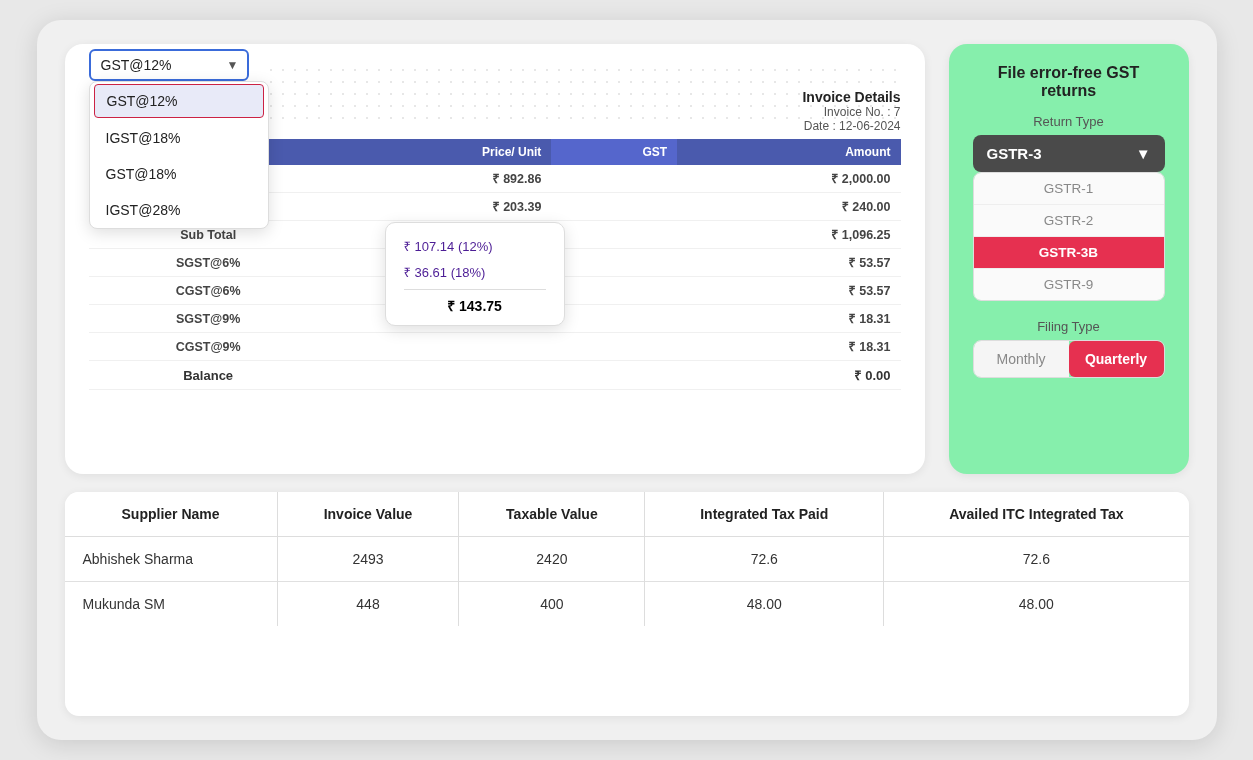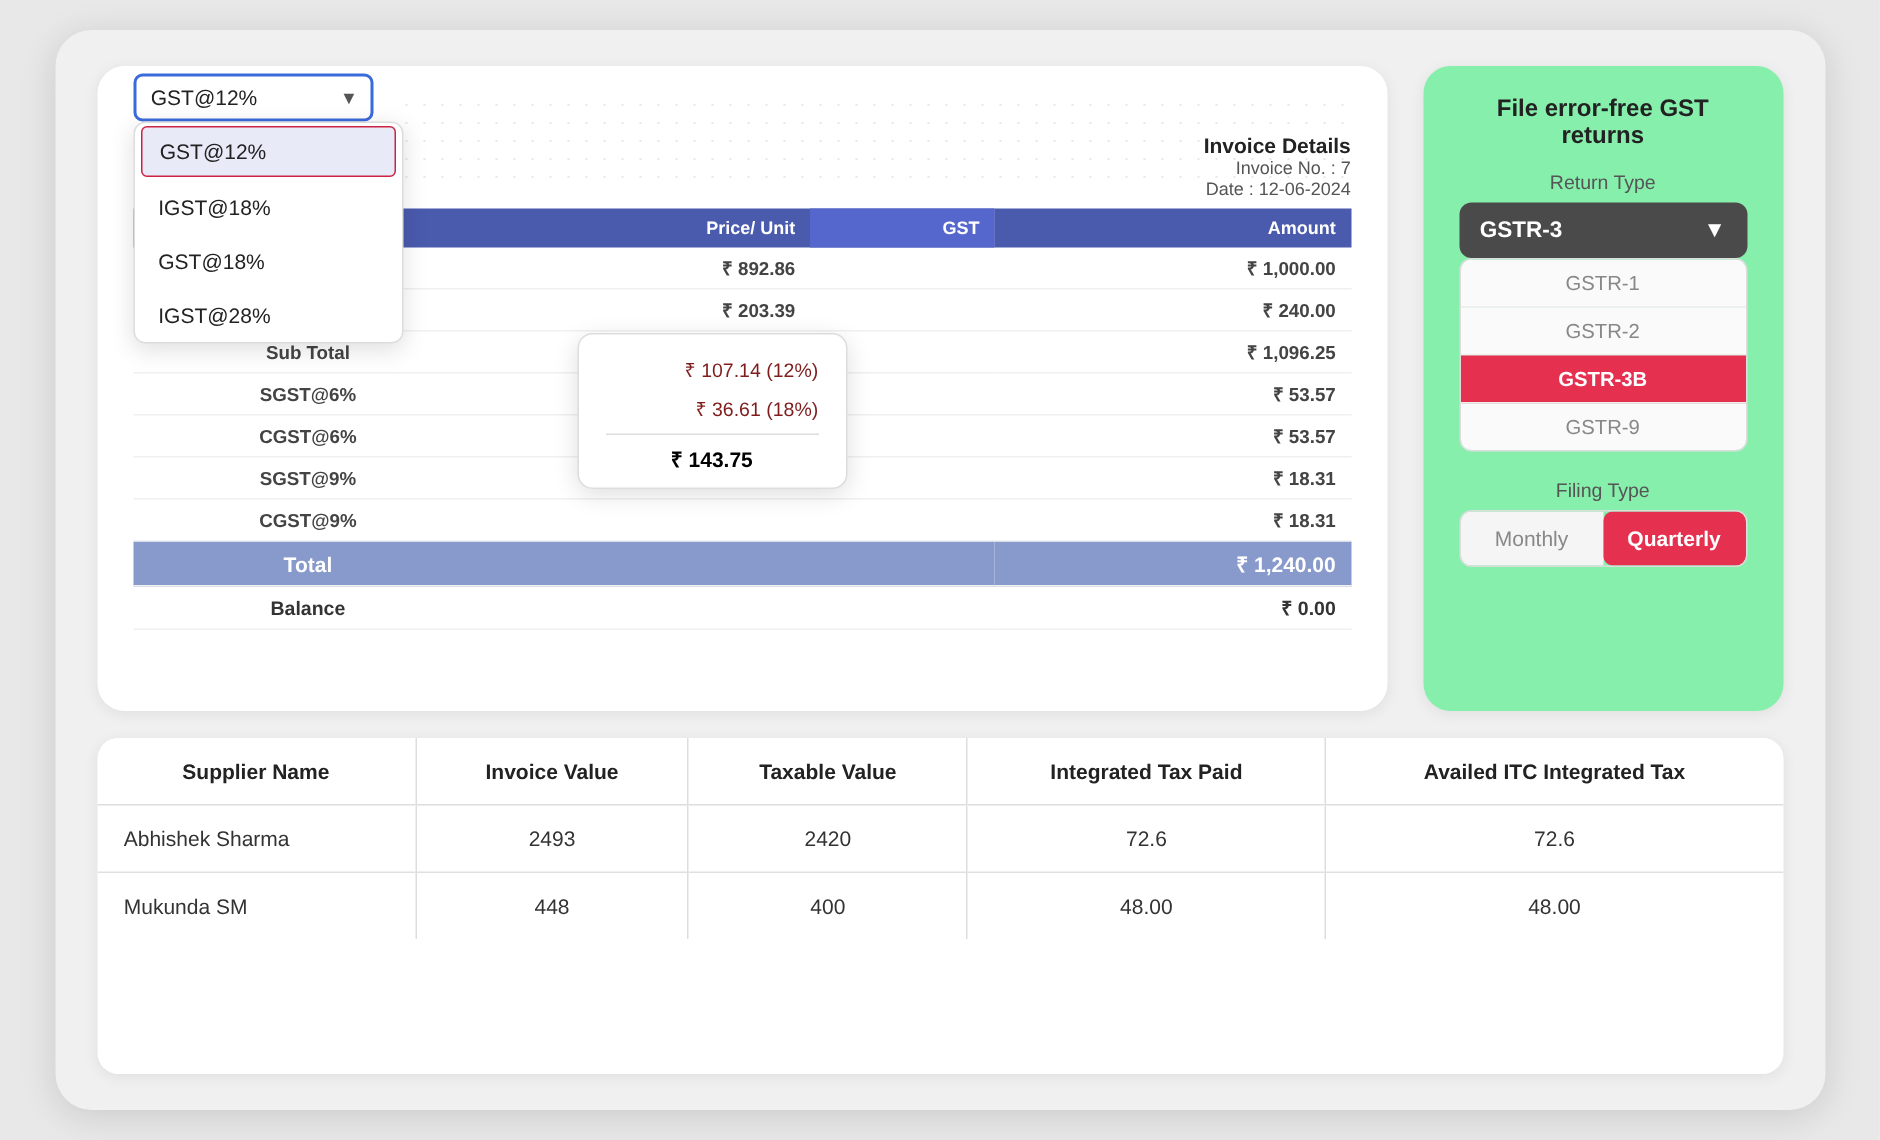--- a/index.html
+++ b/index.html
@@ -160,23 +160,23 @@
       background: #fff;
       border: 1px solid #ddd;
       border-radius: 10px;
       padding: 10px 18px;
       box-shadow: 0 4px 16px rgba(0,0,0,0.13);
       z-index: 20;
       min-width: 180px;
     }
     .gst-popup-item {
       font-size: 13px;
-      color: #7f1d1d;
+      color: #4c1d95;
       padding: 4px 0;
-      text-align: right;
+      text-align: left;
     }
     .gst-popup-total {
       font-weight: 700;
       font-size: 14px;
       border-top: 1.5px solid #ddd;
       margin-top: 4px;
       padding-top: 6px;
       text-align: center;
     }
 
@@ -370,21 +370,21 @@
             <th>Price/ Unit</th>
             <th style="background:#5566cc;">GST</th>
             <th>Amount</th>
           </tr>
         </thead>
         <tbody>
           <tr class="subtotal-row">
             <td></td>
             <td>₹ 892.86</td>
             <td></td>
-            <td>₹ 1,000.00</td>
+            <td>₹ 2,000.00</td>
           </tr>
           <tr class="subtotal-row">
             <td></td>
             <td>₹ 203.39</td>
             <td></td>
             <td>₹ 240.00</td>
           </tr>
           <tr class="subtotal-row">
             <td>Sub Total</td>
             <td></td>
@@ -407,26 +407,20 @@
             <td>SGST@9%</td>
             <td></td>
             <td></td>
             <td>₹ 18.31</td>
           </tr>
           <tr class="tax-row">
             <td>CGST@9%</td>
             <td></td>
             <td></td>
             <td>₹ 18.31</td>
-          </tr>
-          <tr class="total-row">
-            <td>Total</td>
-            <td></td>
-            <td></td>
-            <td>₹ 1,240.00</td>
           </tr>
           <tr class="balance-row">
             <td>Balance</td>
             <td></td>
             <td></td>
             <td>₹ 0.00</td>
           </tr>
         </tbody>
       </table>
 

